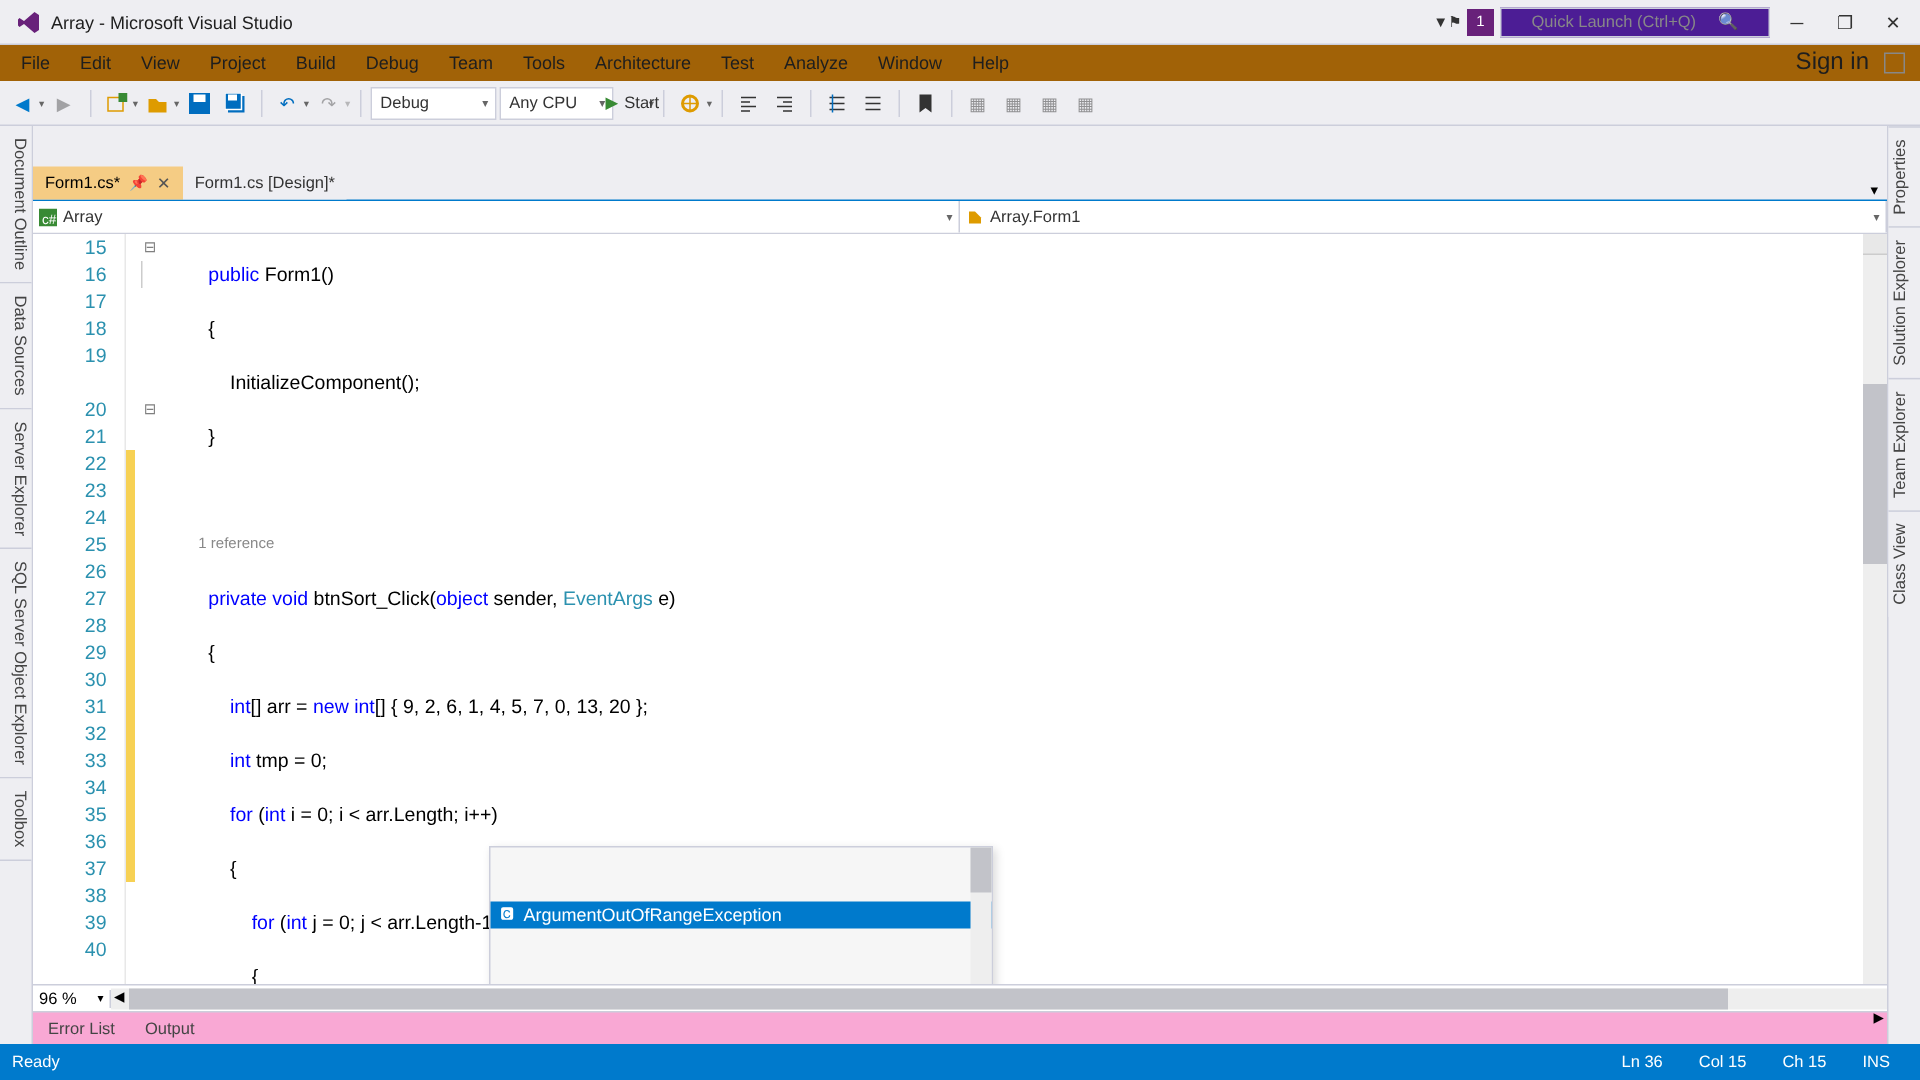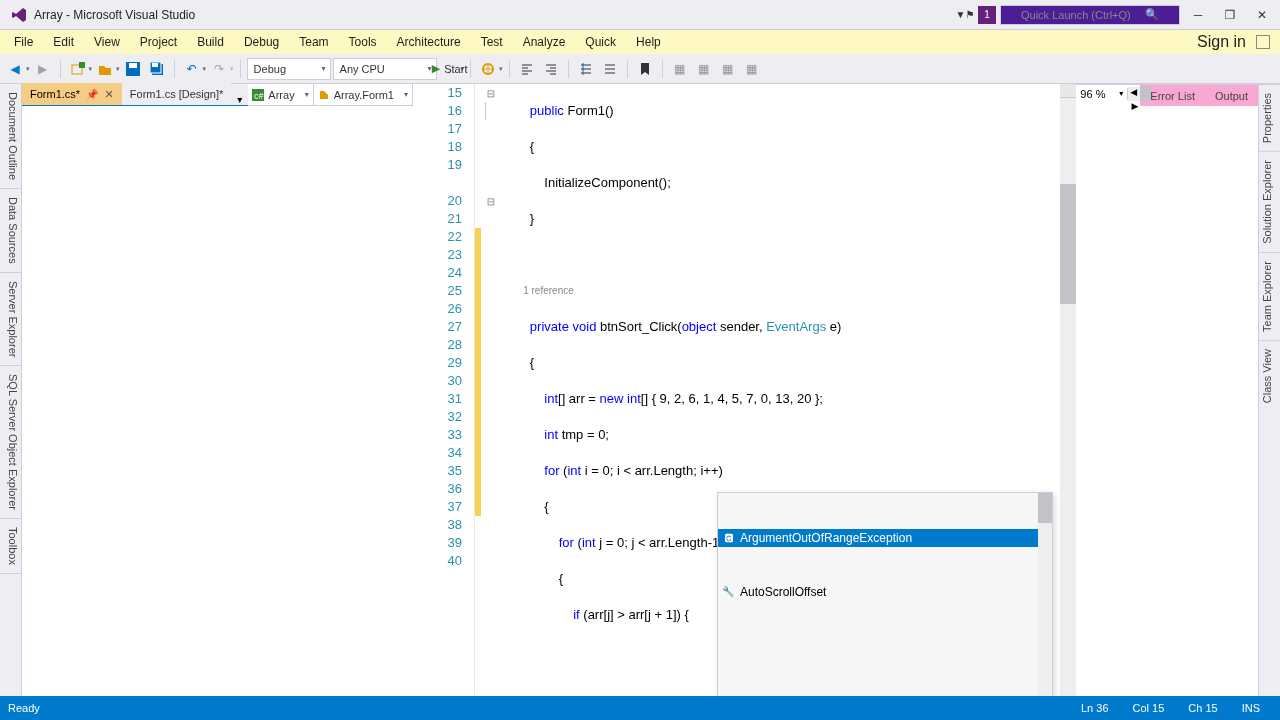--- a/index.html
+++ b/index.html
@@ -6,41 +6,41 @@
 body { background: #eeeef2; overflow: hidden; width: 1280px; height: 720px; }
 
 .titlebar { height: 30px; background: #eeeef2; display: flex; align-items: center; padding: 0 4px; border-bottom: 1px solid #cccedb; }
 .titlebar .vs-logo { width: 18px; height: 18px; margin: 0 6px; }
 .titlebar .title { font-size: 12px; color: #1e1e1e; flex: 1; }
 .titlebar .tb-right { display: flex; align-items: center; gap: 4px; }
 .titlebar .badge { width: 18px; height: 18px; display: inline-flex; align-items: center; justify-content: center; font-size: 10px; }
 .titlebar .quick-launch { width: 180px; height: 20px; border: 1px solid #cccedb; background: #4c1d95; font-size: 11px; padding: 0 20px; color: #888; display: flex; align-items: center; justify-content: space-between; }
 .titlebar .win-btn { width: 28px; height: 20px; display: inline-flex; align-items: center; justify-content: center; font-size: 12px; color: #333; }
 
-.menubar { height: 24px; background: #fef9c3; display: flex; align-items: center; padding: 0 4px; }
+.menubar { height: 24px; background: #a16207; display: flex; align-items: center; padding: 0 4px; }
 .menubar .menu-item { font-size: 12px; padding: 2px 10px; color: #1e1e1e; }
 .menubar .spacer { flex: 1; }
 .menubar .signin { font-size: 16px; color: #1e1e1e; padding: 2px 10px; }
 
 .toolbar { height: 30px; background: #eeeef2; border-bottom: 1px solid #cccedb; display: flex; align-items: center; padding: 0 4px; gap: 2px; }
 .toolbar .tb-btn { width: 22px; height: 22px; display: inline-flex; align-items: center; justify-content: center; font-size: 12px; color: #333; position: relative; }
 .toolbar .tb-sep { width: 1px; height: 18px; background: #cccedb; margin: 0 4px; }
 .toolbar .tb-combo { height: 22px; border: 1px solid #cccedb; background: #fff; font-size: 11px; padding: 0 18px 0 6px; display: inline-flex; align-items: center; color: #333; position: relative; }
 .toolbar .tb-combo::after { content: '▾'; position: absolute; right: 4px; font-size: 8px; color: #666; }
 .toolbar .start-btn { display: inline-flex; align-items: center; font-size: 11px; gap: 4px; padding: 0 6px; }
 .toolbar .play-icon { color: #388a34; }
 .toolbar .dd-arrow { font-size: 7px; color: #666; margin-left: -2px; }
 
 .main-area { display: flex; height: 612px; }
 .left-tabs { width: 22px; background: #eeeef2; display: flex; flex-direction: column; border-right: 1px solid #cccedb; }
 .left-tabs .vtab { writing-mode: vertical-rl; font-size: 11px; padding: 8px 2px; color: #444; background: #eeeef2; border-bottom: 1px solid #cccedb; text-align: center; }
 .right-tabs { width: 22px; background: #eeeef2; display: flex; flex-direction: column; border-left: 1px solid #cccedb; }
 .right-tabs .vtab { writing-mode: vertical-rl; font-size: 11px; padding: 8px 2px; color: #444; background: #eeeef2; border-bottom: 1px solid #cccedb; text-align: center; transform: rotate(180deg); }
 
-.editor-col { flex: 1; display: flex; flex-direction: row; background: #fff; }
+.editor-col { flex: 1; display: flex; flex-direction: column; background: #fff; margin-top: 28px; }
 .doc-tabs { height: 22px; background: #eeeef2; display: flex; align-items: flex-end; border-bottom: 1px solid #007acc; }
 .doc-tab { height: 22px; padding: 0 8px; font-size: 11px; display: inline-flex; align-items: center; gap: 6px; color: #333; background: #eeeef2; }
 .doc-tab.active { background: #f5cc84; color: #000; }
 .doc-tab .close { font-size: 11px; color: #555; }
 .doc-tabs .fill { flex: 1; }
 .doc-tabs .dd { font-size: 10px; padding: 0 6px; }
 
 .nav-bar { height: 22px; display: flex; border-bottom: 1px solid #cccedb; }
 .nav-combo { flex: 1; border-right: 1px solid #cccedb; font-size: 11px; padding: 0 18px 0 20px; display: flex; align-items: center; color: #333; position: relative; background: #fff; }
 .nav-combo::after { content: '▾'; position: absolute; right: 4px; font-size: 8px; color: #666; }
@@ -112,21 +112,21 @@
   <span class="menu-item">Edit</span>
   <span class="menu-item">View</span>
   <span class="menu-item">Project</span>
   <span class="menu-item">Build</span>
   <span class="menu-item">Debug</span>
   <span class="menu-item">Team</span>
   <span class="menu-item">Tools</span>
   <span class="menu-item">Architecture</span>
   <span class="menu-item">Test</span>
   <span class="menu-item">Analyze</span>
-  <span class="menu-item">Quick</span>
+  <span class="menu-item">Window</span>
   <span class="menu-item">Help</span>
   <span class="spacer"></span>
   <span class="signin">Sign in</span>
   <span style="width:14px;height:14px;border:1px solid #888;margin-right:6px"></span>
 </div>
 
 <div class="toolbar">
   <span class="tb-btn">
       <span style="color:#007acc">◀</span>
     </span>
@@ -159,21 +159,21 @@
         <rect x="2" y="1" width="6" height="4" fill="#fff"></rect>
       </svg>
     </span>
   <span class="tb-sep"></span>
   <span class="tb-btn" style="color:#006dbf">↶</span>
   <span class="dd-arrow">▾</span>
   <span class="tb-btn" style="opacity:.4">↷</span>
   <span class="dd-arrow" style="opacity:.4">▾</span>
   <span class="tb-sep"></span>
   <span class="tb-combo" style="width:84px">Debug</span>
-  <span class="tb-combo" style="width:104px">Any CPU</span>
+  <span class="tb-combo" style="width:76px">Any CPU</span>
   <span class="tb-btn start-btn">
     <span class="play-icon">▶</span>
     <span>Start</span>
   </span>
   <span class="dd-arrow">▾</span>
   <span class="tb-sep"></span>
   <span class="tb-btn">
       <svg width="14" height="14">
         <circle cx="7" cy="7" r="5" fill="none" stroke="#de9b00" stroke-width="2"></circle>
         <path d="M7 2 v10 M2 7 h10" stroke="#de9b00"></path>

